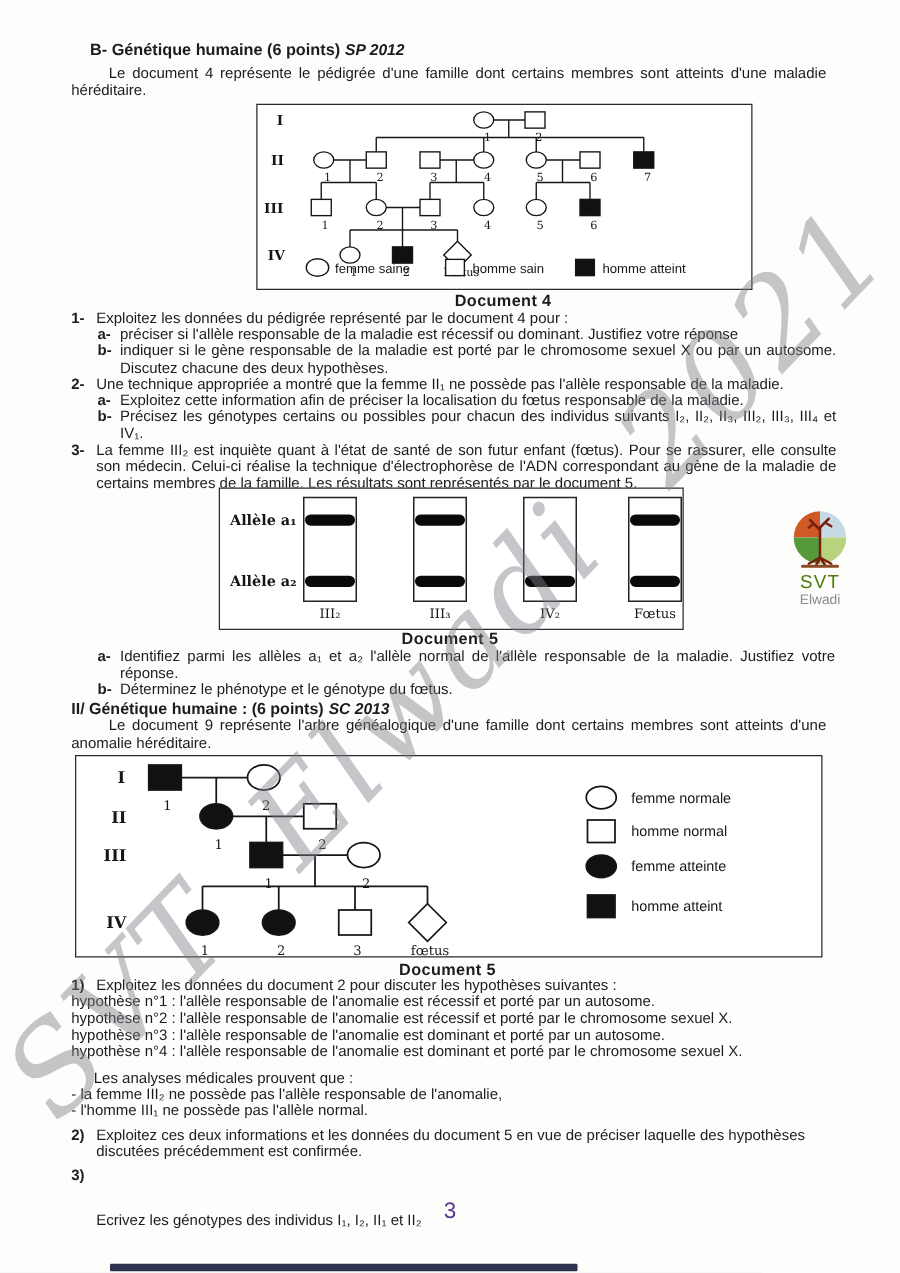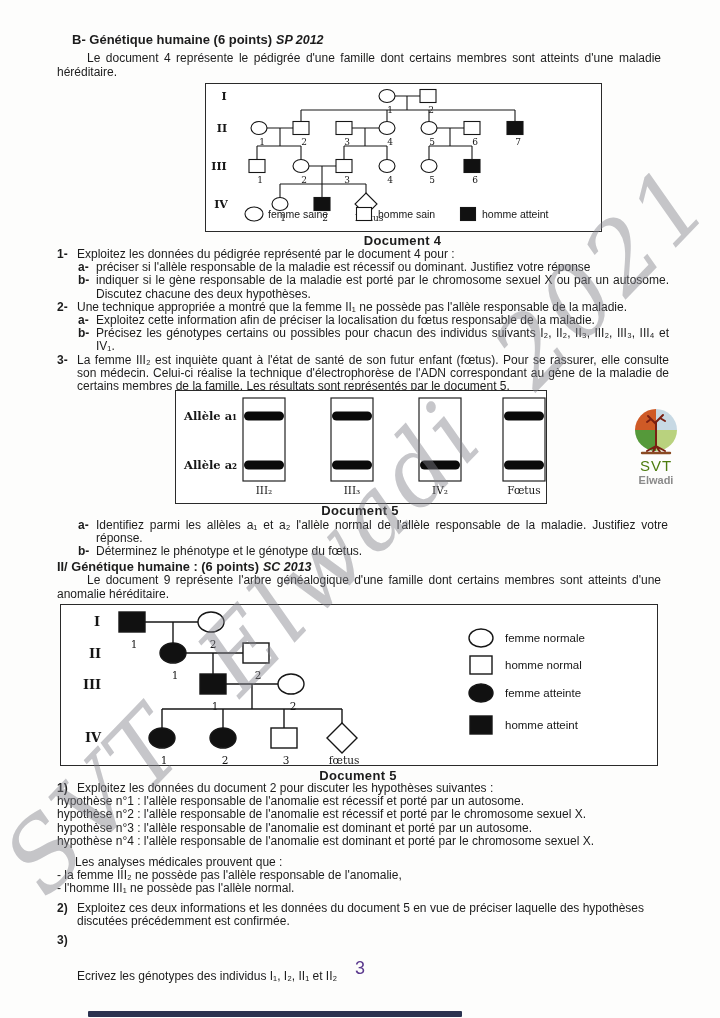--- a/index.html
+++ b/index.html
@@ -32,21 +32,21 @@
   #watermark{
     position:absolute; left:-18px; top:838px; z-index:6;
     transform:rotate(-46deg); transform-origin:0 0;
     font-family:"DejaVu Serif",serif; font-style:italic;
     font-size:96px; white-space:nowrap; color:rgba(128,128,138,.45);
     letter-spacing:4px; word-spacing:34px; pointer-events:none;
   }
   
   #logo{width:96px; text-align:center; z-index:7;}
   #logo .lg-name{font-size:15px; color:#4d7c0f; letter-spacing:1px; line-height:16px;}
-  #logo .lg-sub{font-size:11px; color:#8a8a8a; line-height:13px;font-weight:bold;}
+  #logo .lg-sub{font-size:11px; color:#8a8a8a; line-height:13px;}
   
   #pagenum{font-size:18px; color:#5b3a8e; text-align:center; width:40px;}
   #bottombar{left:88px; top:1011px; width:374px; height:6px; background:#2b3350; border-radius:1px;}
 </style>
 </head>
 <body>
 
 <div id="page">
 
   <div class="abs hdr" style="left:72px; top:32px;">

